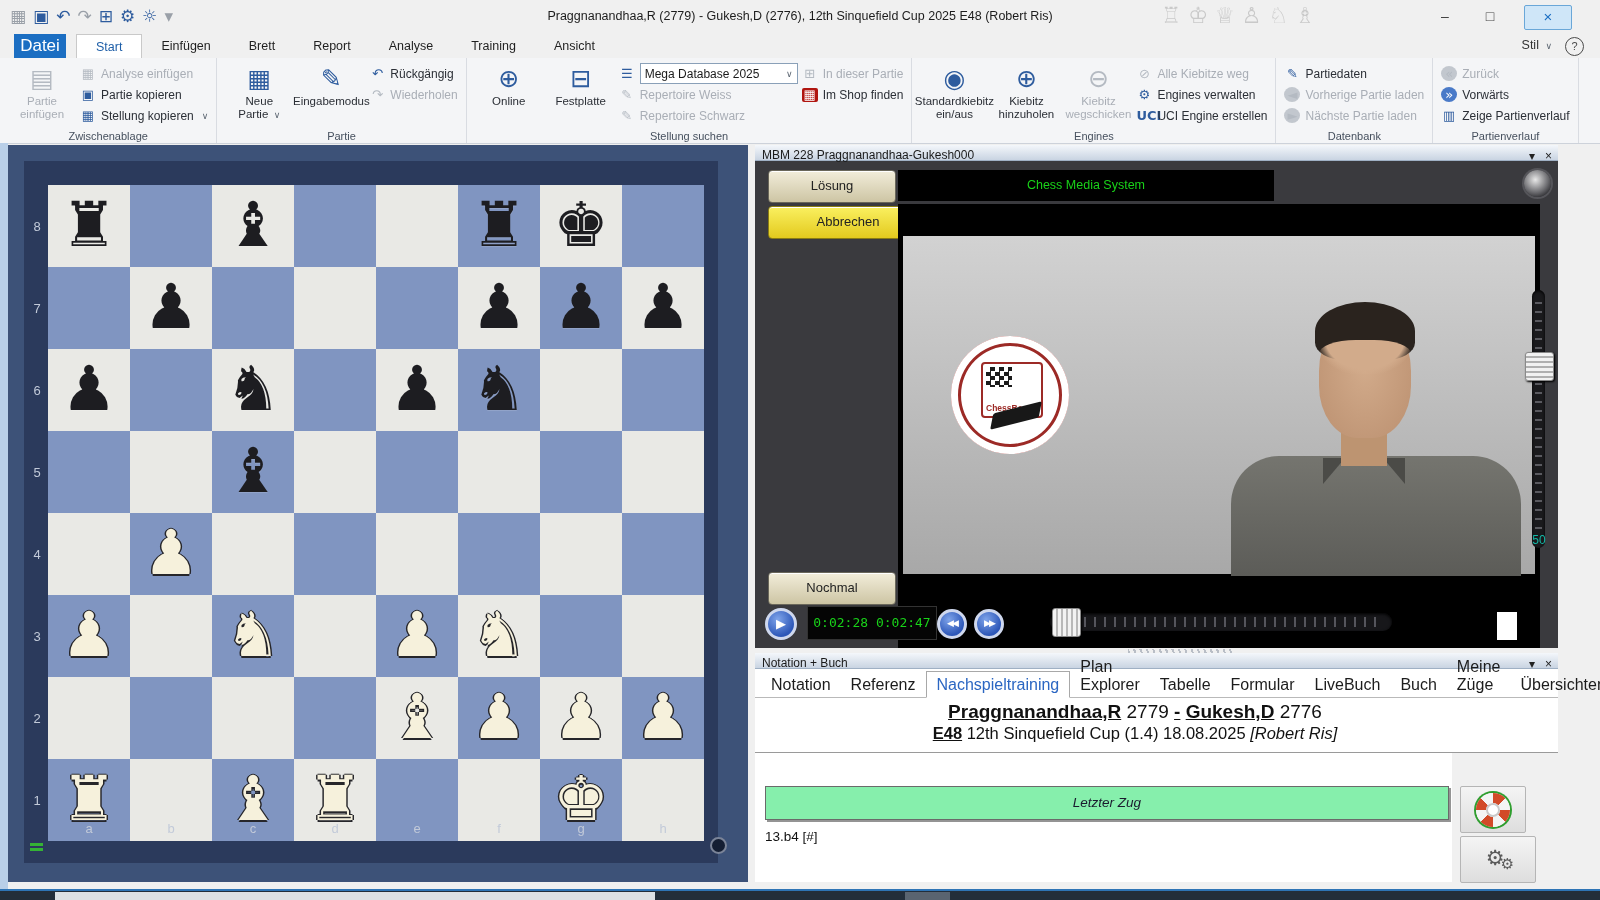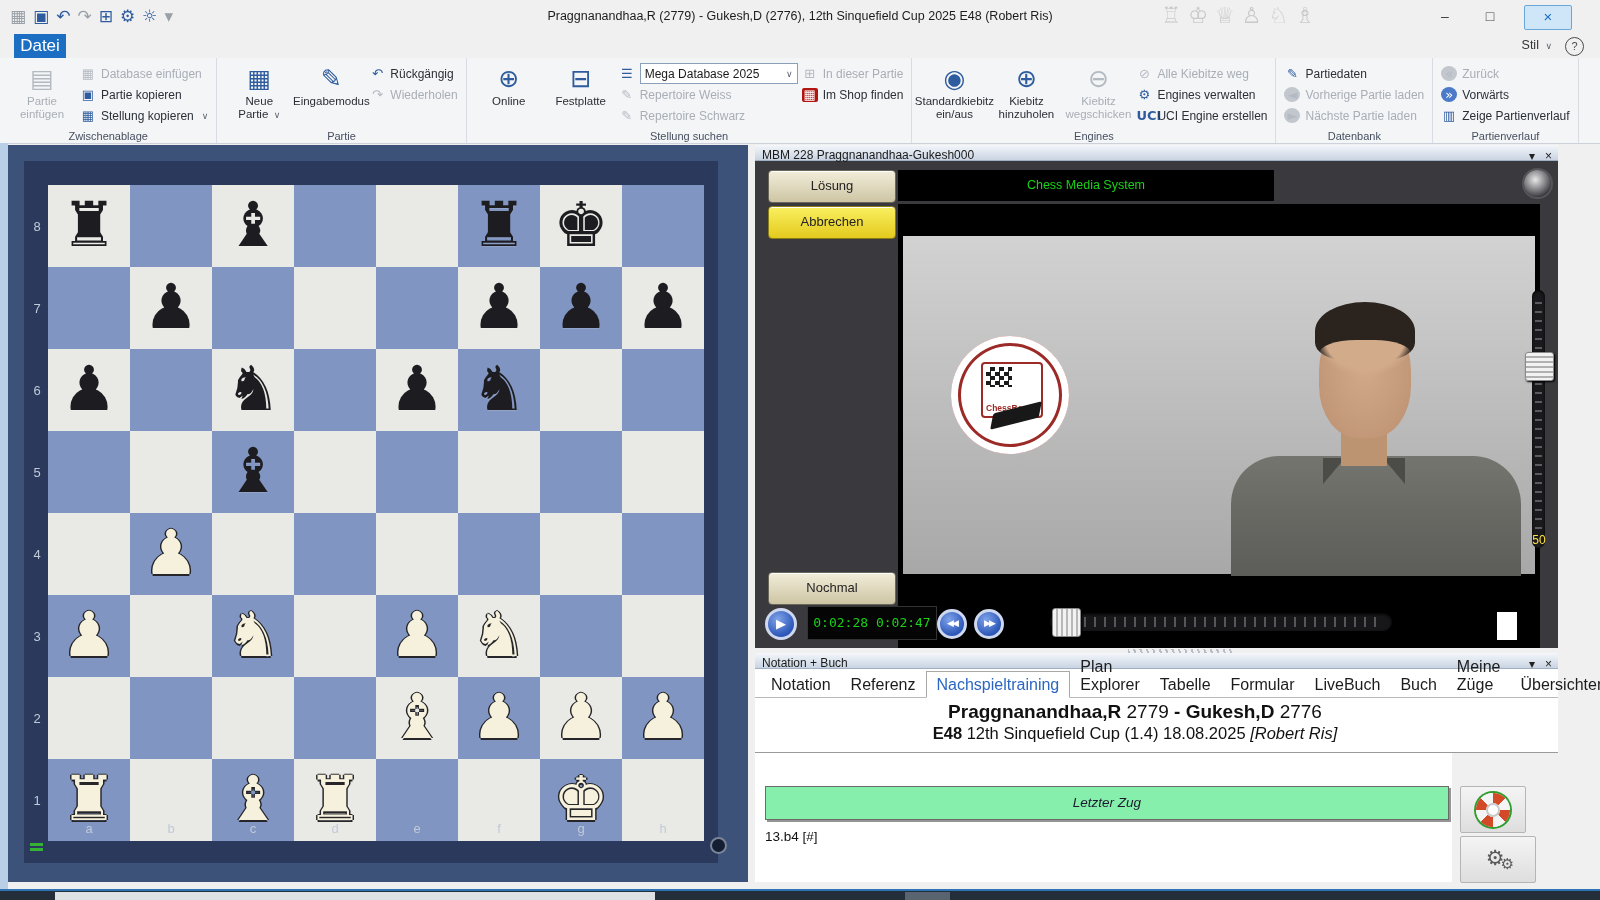--- a/index.html
+++ b/index.html
@@ -76,21 +76,21 @@
   
   #media-panel{left:755px;top:145px;width:803px;height:503px;background:#3a3a3e;}
   .panel-header{position:absolute;left:0;top:0;right:0;height:16px;
       background:linear-gradient(#f4f7fb,#c9d4e2);border-bottom:1px solid #9fb0c4;
       font-size:12px;color:#1a1a1a;line-height:21px;padding-left:7px;box-sizing:border-box;}
   .ph-btns{position:absolute;right:6px;top:0;height:22px;display:flex;gap:10px;align-items:center;
            font-size:12px;color:#222;}
   .media-btn{position:absolute;width:126px;height:31px;border:1px solid #6a675a;border-radius:4px;
       text-align:center;line-height:30px;font-size:13px;color:#222;
       background:linear-gradient(#f2edda,#cdc5a4);box-shadow:inset 0 1px 0 #fff;}
-  #btn-cancel{background:linear-gradient(#faf060,#e3ca1e);border-color:#8a7c14;}
+  #btn-cancel{background:linear-gradient(#faf060,#e3ca1e);border-color:#8a7c14;padding-left:16px;}
   #cms-bar{left:143px;top:25px;width:376px;height:31px;background:#000;text-align:center;
            line-height:31px;font-size:12.5px;color:#19d219;}
   #video{left:143px;top:59px;width:642px;height:444px;background:#000;overflow:hidden;}
   #scene{position:absolute;left:5px;top:32px;width:632px;height:338px;background:linear-gradient(#d2d2d2,#a8a8a8);}
   #red-banner{position:absolute;left:0;top:0;width:254px;height:338px;background:linear-gradient(120deg,#9729255%,#aa3530);}
   #logo-circle{position:absolute;left:48px;top:100px;width:118px;height:118px;border-radius:50%;background:#fff;
       box-shadow:inset 0 0 0 7px #fff,inset 0 0 0 10px #9c2a26,inset 0 0 0 12px #fff;}
   #logo-sq{position:absolute;left:30px;top:26px;width:58px;height:52px;background:#fff;border:2px solid #9c2a26;border-radius:4px;}
   #logo-checker{position:absolute;left:3px;top:3px;width:26px;height:20px;
       background:repeating-conic-gradient(#1c1c1c 0 25%,#fff 0 50%);background-size:9px 9px;}
@@ -126,35 +126,35 @@
   #white-doc{position:absolute;left:742px;top:467px;width:20px;height:28px;background:#fff;}
   #speaker{position:absolute;left:769px;top:25px;width:27px;height:27px;border-radius:50%;
       background:radial-gradient(circle at 42% 36%,#e8e8e8,#6a6a6e 55%,#3a3a3e 75%);
       box-shadow:0 0 0 2px #55555a;}
   #vol-track{position:absolute;left:777px;top:145px;width:13px;height:258px;background:#1a1a1d;border-radius:7px;
       box-shadow:inset 0 1px 3px #000;}
   #vol-ticks{position:absolute;left:3px;top:12px;width:7px;bottom:12px;
       background:repeating-linear-gradient(#5a5a60 0 2px,transparent 2px 9px);}
   #vol-handle{position:absolute;left:770px;top:207px;width:27px;height:27px;border-radius:3px;border:1px solid #8a8a8a;
       background:repeating-linear-gradient(#f2f2f2 0 3px,#b0b0b0 3px 5px);box-shadow:1px 1px 2px #000;}
-  #vol-value{position:absolute;left:772px;top:388px;width:24px;text-align:center;font-size:12px;color:#fde047;}
+  #vol-value{position:absolute;left:772px;top:388px;width:24px;text-align:center;font-size:12px;color:#14b8a6;}
 
   
   #splitter-dots{left:1128px;top:649px;width:104px;height:4px;
       background:repeating-linear-gradient(70deg,#b9bec6 0 2px,transparent 2px 6px);}
 
   
   #notation-panel{left:755px;top:653px;width:803px;height:229px;background:#fff;}
   #ntabs{position:absolute;left:0;top:19px;right:0;height:25px;background:#fff;border-bottom:1px solid #b9b9b9;
          display:flex;align-items:flex-end;padding-left:6px;}
   .ntab{padding:4px 10px 3px 10px;font-size:16px;color:#1c1c1c;}
   .ntab.active{border:1px solid #a8a8a8;border-bottom:1px solid #fff;color:#2b66c2;margin-bottom:-1px;background:#fff;}
   #gh1{position:absolute;left:0;top:48px;width:760px;text-align:center;font-size:19px;color:#111;}
   #gh2{position:absolute;left:0;top:71px;width:760px;text-align:center;font-size:16.5px;color:#111;}
-  .b{font-weight:bold;} .i{font-style:italic;}
+  .b{font-weight:bold;text-decoration:underline;} .i{font-style:italic;}
   #nh-sep{position:absolute;left:0;top:99px;width:803px;height:1px;background:#9a9a9a;}
   #gray-strip{position:absolute;left:697px;top:100px;right:0;bottom:0;background:#f0f0f0;}
   #last-move-btn{position:absolute;left:10px;top:133px;width:682px;height:32px;background:#86efac;
       border:1px solid #6a6a6a;box-shadow:2px 2px 0 rgba(60,60,60,.55);text-align:center;line-height:31px;
       font-size:13.5px;font-style:italic;color:#1a1a2e;}
   #move-text{position:absolute;left:10px;top:176px;font-size:13.5px;color:#111;}
   .side-btn{position:absolute;left:705px;width:64px;height:45px;background:linear-gradient(#f4f4f4,#dedede);
       border:1px solid #b5b5b5;border-radius:2px;display:flex;align-items:center;justify-content:center;}
   #btn-help-ring{top:133px;}
   #btn-engine-gears{top:183px;width:74px;}
@@ -191,36 +191,45 @@
       </div>
     <div id="win-title" class="abs">Praggnanandhaa,R (2779) - Gukesh,D (2776), 12th Sinquefield Cup 2025  E48  (Robert Ris)</div>
     <div id="title-pieces" class="abs"><span>♖</span><span>♔</span><span>♕</span><span>♙</span><span>♘</span><span>♗</span></div>
     <div id="btn-min" class="abs winbtn">–</div>
     <div id="btn-max" class="abs winbtn">□</div>
     <div id="btn-close" class="abs winbtn">×</div>
   </div>
 
   <div id="menubar" class="abs">
     <div id="file-tab" class="abs">Datei</div>
+    <div id="menu-tabs" class="abs">
+        <div class="mtab active">Start</div>
+        <div class="mtab">Einfügen</div>
+        <div class="mtab">Brett</div>
+        <div class="mtab">Report</div>
+        <div class="mtab">Analyse</div>
+        <div class="mtab">Training</div>
+        <div class="mtab">Ansicht</div>
+      </div>
     <div id="stil" class="abs"><span>Stil</span>
          <span class="caret">∨</span></div>
     <div id="help-circle" class="abs">?</div>
   </div>
 
   <div id="ribbon" class="abs">
       <div class="rgroup">
         <div class="rib-big disabled">
           <span class="rib-icon">▤</span>
           <span class="rib-label">Partie
 einfügen</span>
         </div>
         <div class="rcol">
           <div class="rib-small disabled">
             <span class="rib-icon">▦</span>
-            <span class="rib-label">Database einfügen</span>
+            <span class="rib-label">Analyse einfügen</span>
           </div>
           <div class="rib-small">
             <span class="rib-icon">▣</span>
             <span class="rib-label">Partie kopieren</span>
           </div>
           <div class="rib-small">
             <span class="rib-icon">▦</span>
             <span class="rib-label">Stellung kopieren</span>
             <span class="caret">∨</span>
           </div>

